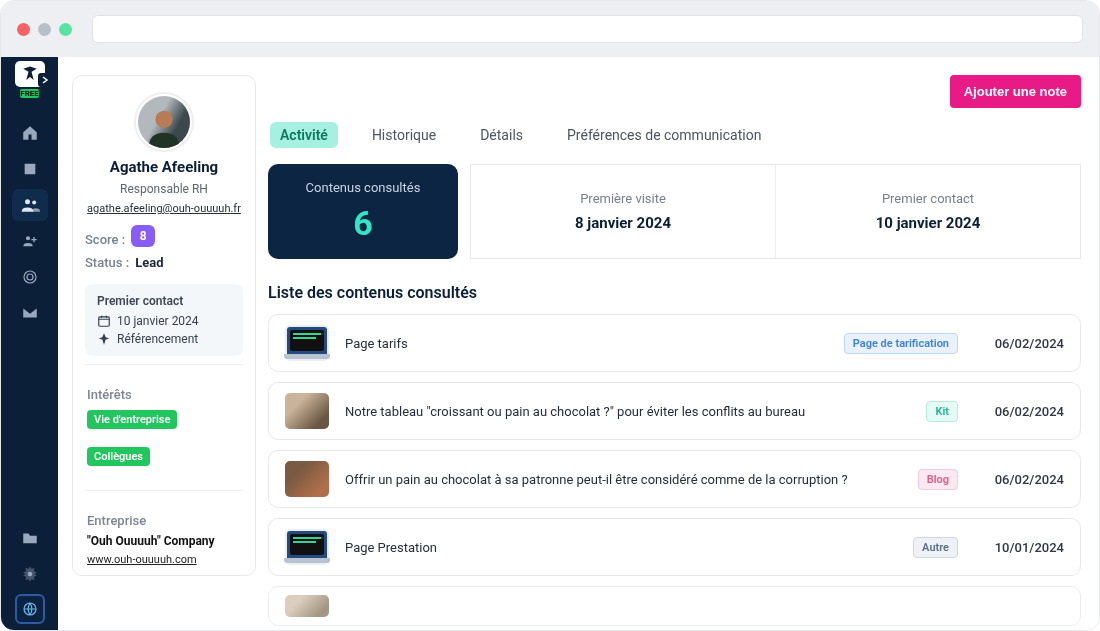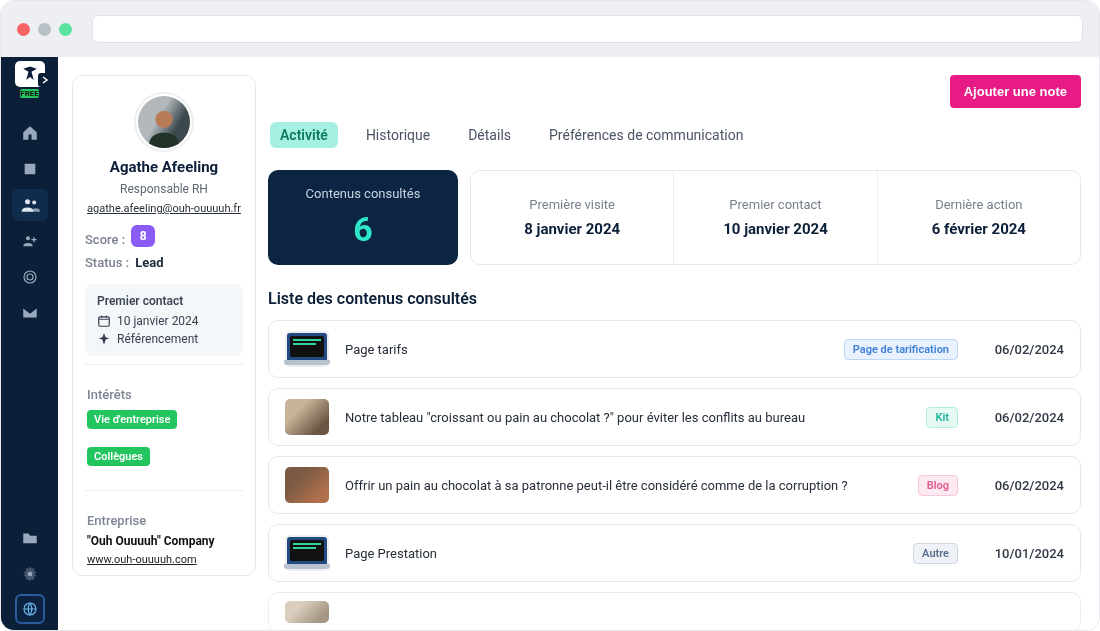--- a/index.html
+++ b/index.html
@@ -60,32 +60,32 @@
   .section-title { font-size:13px; color:#7d8694; font-weight:500; margin-bottom:6px;}
   .tag { display:inline-block; padding:3px 7px; border-radius:4px; font-size:11px; font-weight:600; margin-right:4px; margin-bottom:16px;}
   .tag.green { background:#22c55e; color:#fff;}
   .company-name { font-size:12px; color:#111; font-weight:700;}
   .company-link { font-size:11px; color:#222; text-decoration:underline;}
   .profile-card hr { width:100%; border:none; border-top:1px solid #eceef1; margin:2px 0;}
   
   .right-panel { flex:1; min-width:0; display:flex; flex-direction:column;}
   .add-note-row { display:flex; justify-content:flex-end; margin-bottom:14px;}
   .add-note-btn { background:#e81a85; color:#fff; border:none; border-radius:4px; padding:9px 14px; font-size:13px; font-weight:700; cursor:pointer;}
-  .tabs { display:flex; gap:18px; align-items:flex-start; margin-bottom:22px; padding-left:2px;}
+  .tabs { display:flex; gap:24px; align-items:flex-start; margin-bottom:16px; padding-left:2px;}
   .tab { font-size:14px; color:#4b5563; padding:5px 10px; border-radius:6px; cursor:pointer;}
   .tab.active { background:#a6f0e2; color:#0c7a5c; font-weight:600;}
   .stats-row { display:flex; gap:12px; margin-bottom:20px;}
   .stats-hero {
     background:#0c2542; color:#cfe0ec; border-radius:10px; width:190px; padding:16px 0;
     display:flex; flex-direction:column; align-items:center; gap:8px;
   }
   .stats-hero .hlabel { font-size:13px; color:#c8d4e1;}
   .stats-hero .hval { font-size:34px; font-weight:700; color:#2ee6c8;}
   .stats-card {
-    flex:1; background:#fff; border:1px solid #e6e8ec; border-radius:10px;
+    flex:1; background:#fff; border:1px solid #e6e8ec; border-radius:0;
     display:flex; align-items:stretch;
   }
   .stat-col { flex:1; display:flex; flex-direction:column; align-items:center; justify-content:center; gap:8px; padding:16px 0;}
   .stat-col + .stat-col { border-left:1px solid #eceef1;}
   .stat-lbl { font-size:13px; color:#78808d;}
   .stat-val { font-size:15px; font-weight:700; color:#0c1f38;}
   .list-title { font-size:16px; font-weight:600; color:#0c1f38; margin:4px 0 12px 0;}
   .content-list { display:flex; flex-direction:column; gap:10px; padding-bottom:8px;}
   .content-row {
     background:#fff; border:1px solid #e6e8ec; border-radius:10px; padding:10px 16px;
@@ -271,24 +271,20 @@
         </div>
         <div class="stats-card">
           <div class="stat-col">
             <div class="stat-lbl">Première visite</div>
             <div class="stat-val">8 janvier 2024</div>
           </div>
           <div class="stat-col">
             <div class="stat-lbl">Premier contact</div>
             <div class="stat-val">10 janvier 2024</div>
           </div>
-          <div class="stat-col">
-            <div class="stat-lbl">Dernière action</div>
-            <div class="stat-val">6 février 2024</div>
-          </div>
         </div>
       </div>
 
       <div class="list-title">Liste des contenus consultés</div>
 
       <div class="content-list">
         <div class="content-row">
           <div class="row-icon">
               <div class="laptop-icon">
                 <div class="screen"></div>

